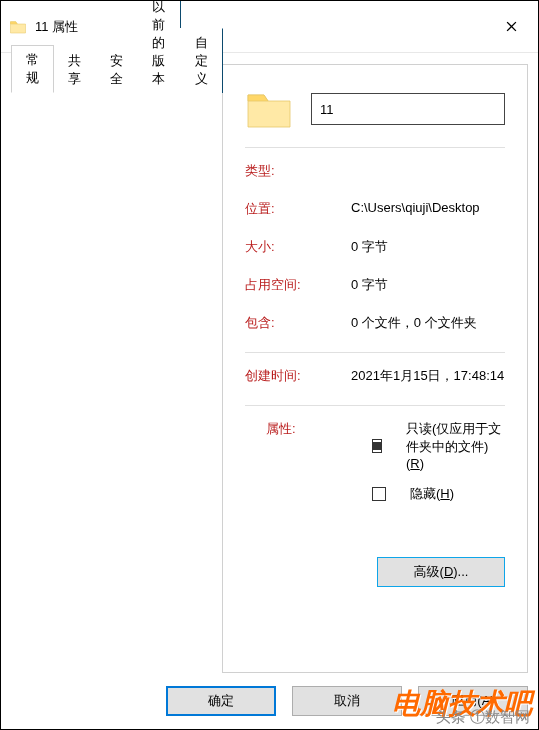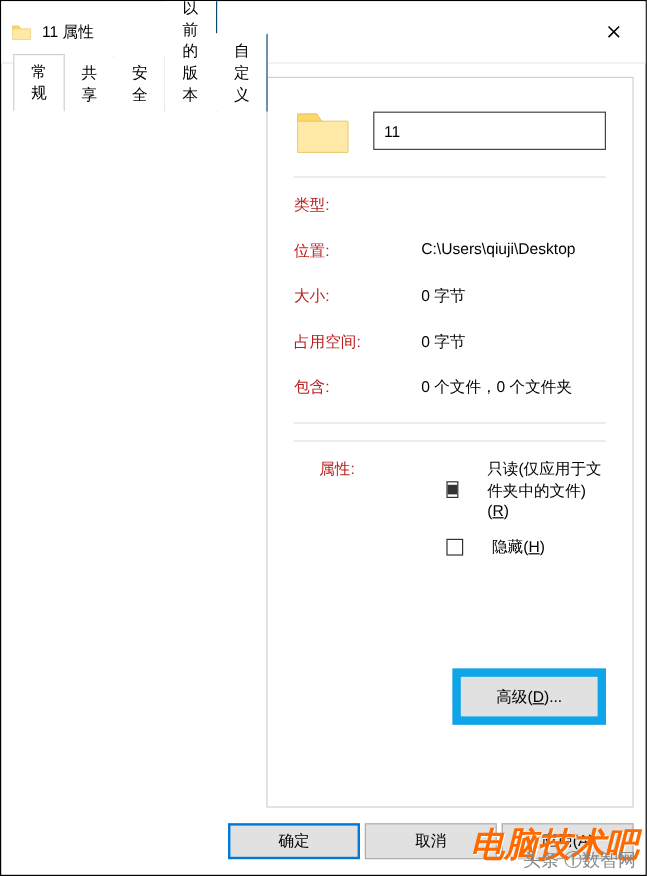--- a/index.html
+++ b/index.html
@@ -126,34 +126,34 @@
   width: 14px; height: 14px;
   border: 1px solid #333;
   display: inline-block;
   background: #fff;
 }
 
 .adv-btn {
   position: absolute;
   right: 22px;
   width: 128px;
-  height: 47px;
-  border: 7px solid #0ea5e9;
+  height: 30px;
+  border: 1px solid #0ea5e9;
   background: #e1e1e1;
   font-size: 13px;
   font-family: inherit;
 }
 
 .footer {
   height: 56px;
   display: flex;
   align-items: center;
   justify-content: flex-end;
   padding: 0 10px;
-  gap: 4px;
+  gap: 16px;
   position: relative;
 }
 .std-btn {
   width: 110px;
   height: 30px;
   border: 1px solid #adadad;
   background: #e1e1e1;
   font-size: 13px;
   font-family: inherit;
 }
@@ -239,20 +239,24 @@
       <span class="prop-label">占用空间:</span>
       <span class="prop-value">0 字节</span>
     </div>
     <div class="prop-row">
       <span class="prop-label">包含:</span>
       <span class="prop-value">0 个文件，0 个文件夹</span>
     </div>
 
     <div class="sep"></div>
 
+    <div class="prop-row">
+      <span class="prop-label">创建时间:</span>
+      <span class="prop-value">2021年1月15日，17:48:14</span>
+    </div>
 
     <div class="sep"></div>
 
     <div class="attr-section">
       <span class="prop-label">属性:</span>
       <div class="attr-controls">
         <label class="check-row">
           <span class="indet-box">
               <span class="indet-inner"></span>
             </span>

